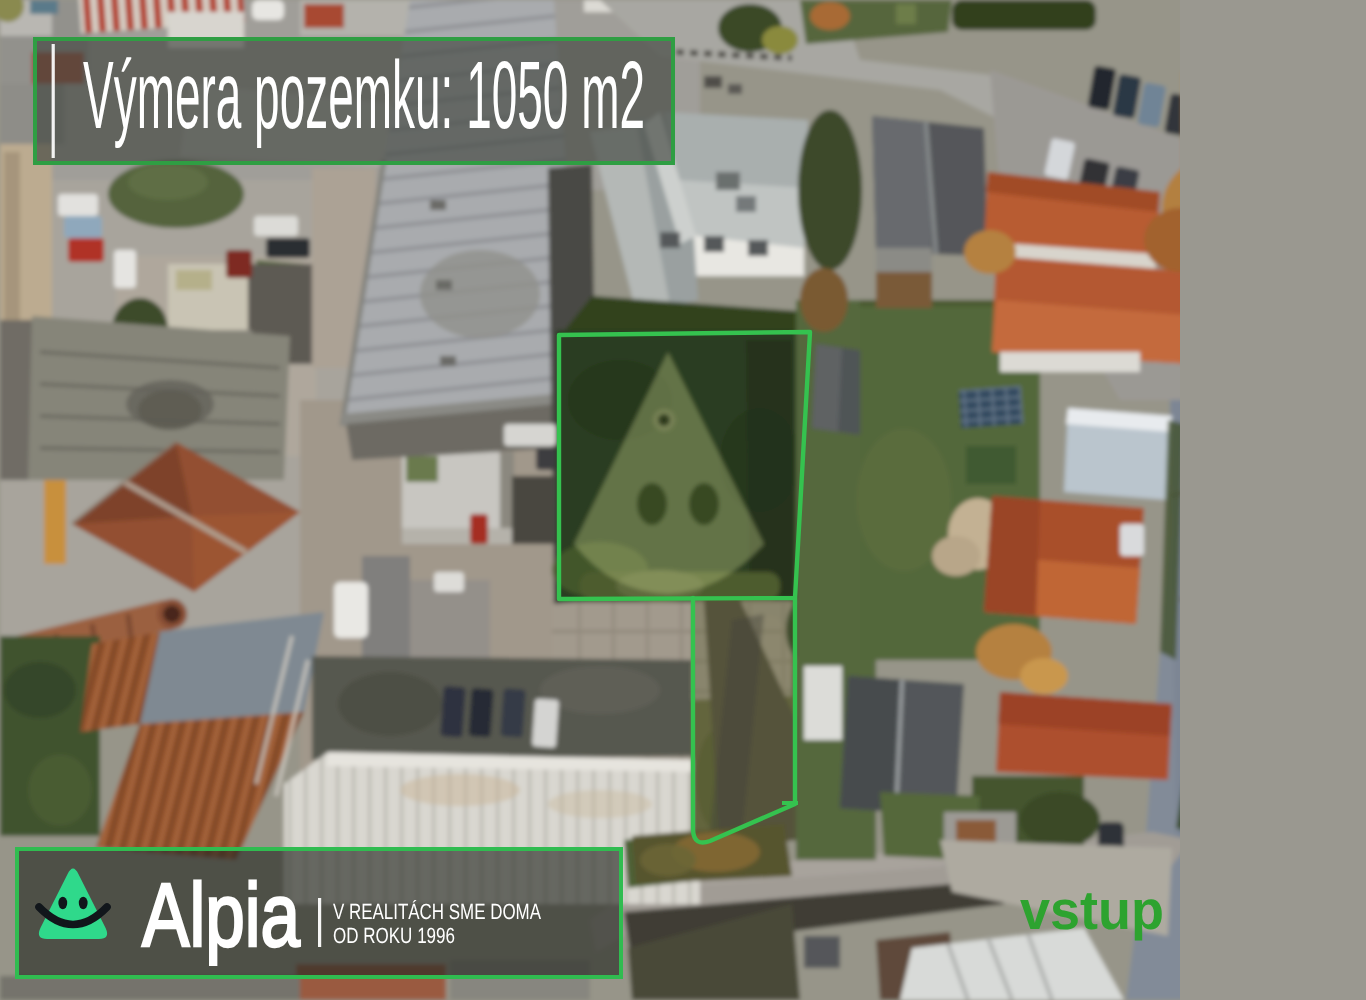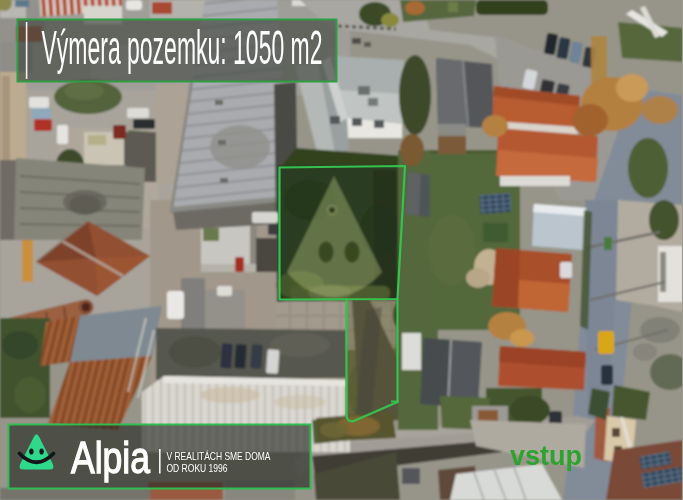--- a/index.html
+++ b/index.html
@@ -1,16 +1,16 @@
 <!DOCTYPE html>
 <html><head>
 <meta charset="utf-8">
 <style>
 html,body{margin:0;padding:0;background:#9a9890;}
-#stage{position:relative;width:682px;height:500px;overflow:hidden;font-family:"Liberation Sans",sans-serif;}
+#stage{position:relative;width:590px;height:500px;overflow:hidden;font-family:"Liberation Sans",sans-serif;}
 svg{display:block;}
 </style>
 </head>
 <body>
 <div id="stage">
 <svg width="683" height="500" viewBox="0 0 683 500">
 <defs>
 <filter id="soft" x="-5%" y="-5%" width="110%" height="110%">
           <feGaussianBlur stdDeviation="1.1"></feGaussianBlur>
         </filter>

